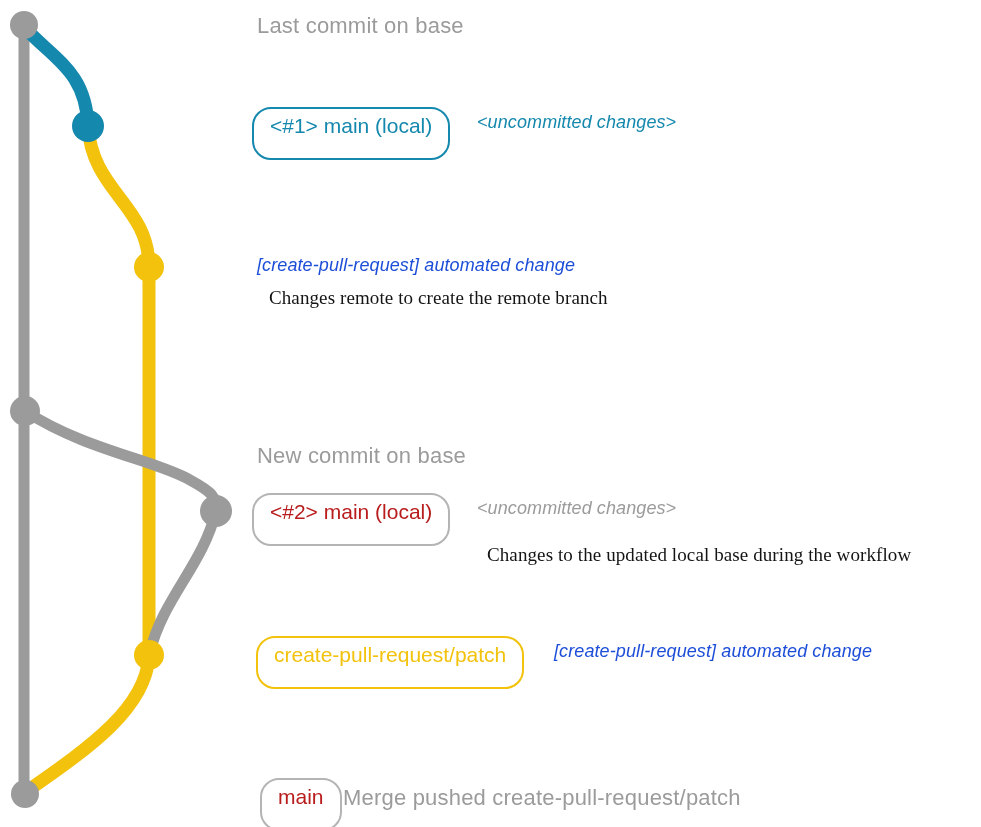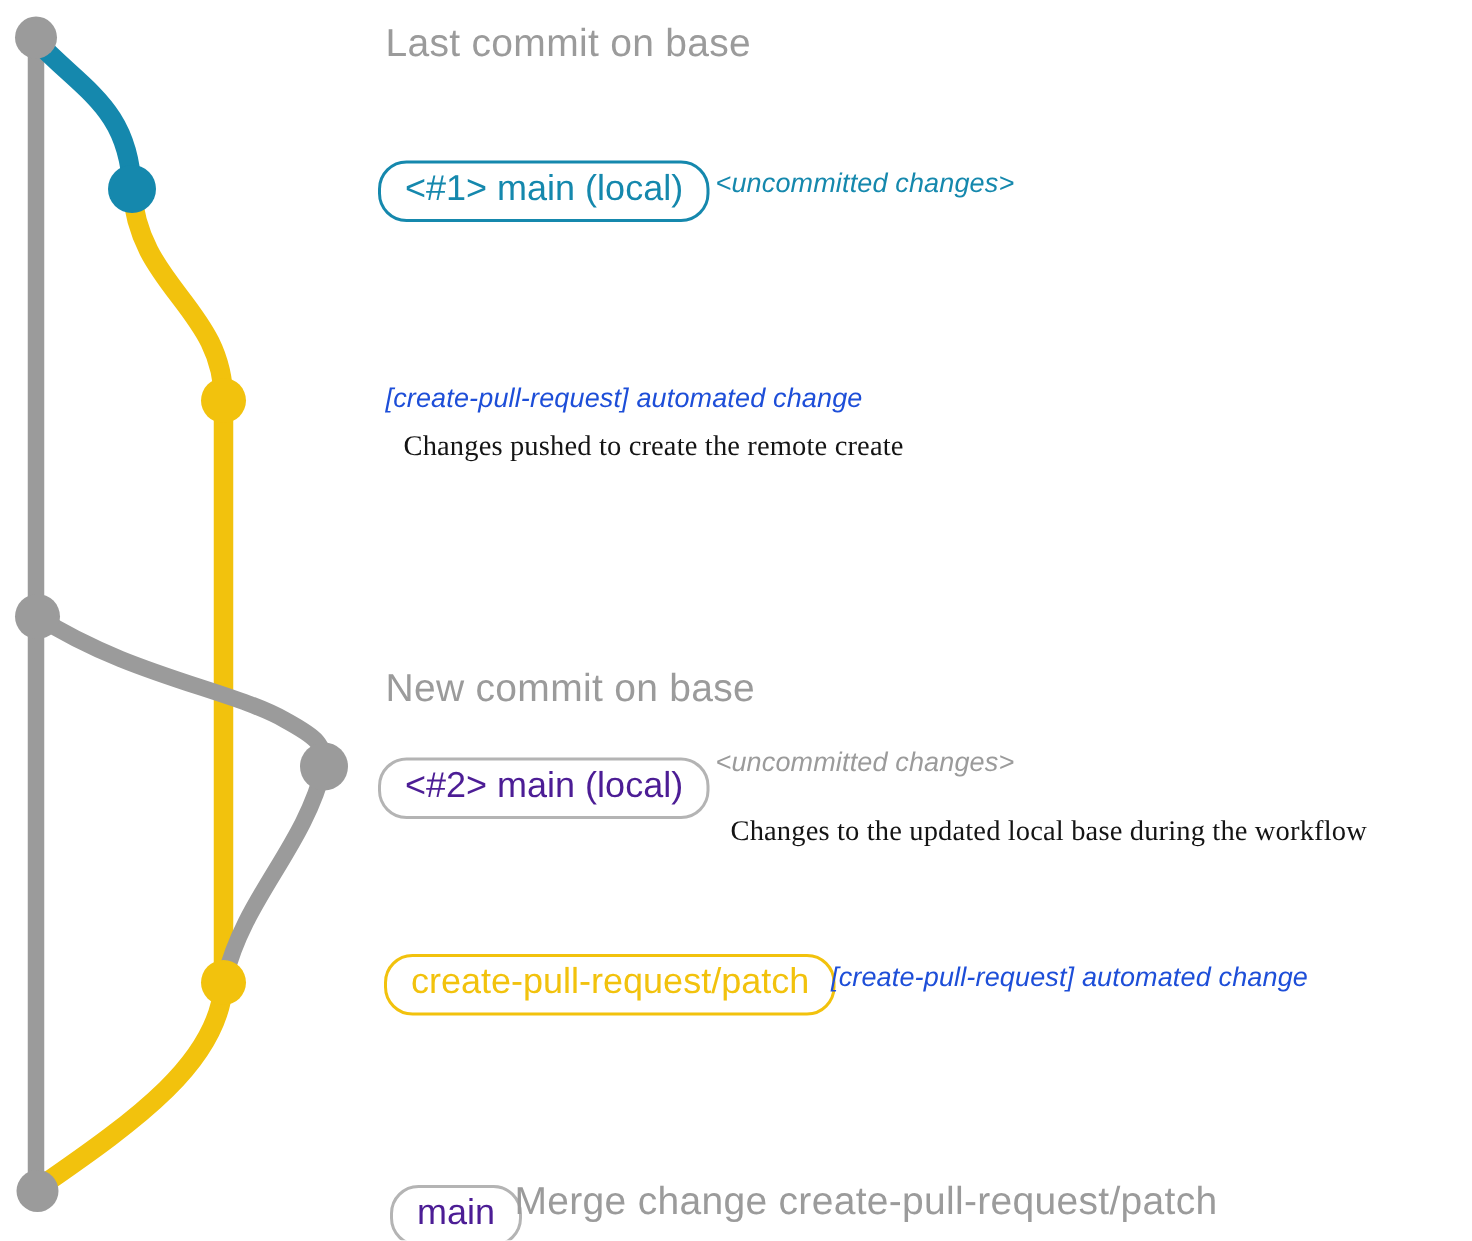--- a/index.html
+++ b/index.html
@@ -6,41 +6,41 @@
   .canvas{
     position:relative;
     width:981px;height:827px;
     background:#ffffff;
     overflow:hidden;
     font-family:"Liberation Sans", sans-serif;
   }
   .abs{position:absolute;white-space:nowrap;}
   svg.graph{position:absolute;left:0;top:0;}
 
-  .caption{font-size:26px;color:#9b9b9b;letter-spacing:.2px;}
+  .caption{font-size:22px;color:#9b9b9b;letter-spacing:.2px;}
   .heading{font-size:18px;letter-spacing:.1px;font-style:italic;}
   .heading.teal{color:#1588ad;}
   .heading.yellow{color:#1d4ed8;}
   .heading.gray{color:#9b9b9b;}
   .desc{
     font-family:"Liberation Serif", serif;
     font-size:19px;color:#141414;letter-spacing:.1px;
   }
   .badge{
     display:inline-block;
     border:2px solid;
     border-radius:19px;
-    padding:5px 16px 8px 16px;
-    font-size:24px;
+    padding:5px 16px 20px 16px;
+    font-size:21px;
     line-height:24px;
     background:#ffffff;
   }
   .badge.teal{border-color:#1588ad;color:#1588ad;}
   .badge.yellow{border-color:#f2c20d;color:#f2c20d;}
-  .badge.gray{border-color:#b4b4b4;color:#4c1d95;margin-top:12px;}
+  .badge.gray{border-color:#b4b4b4;color:#b91c1c;}
 </style>
 </head>
 <body>
 
 <div class="canvas">
 
   <svg class="graph" width="250" height="827" viewBox="0 0 250 827">
 
     <path d="M 24 25 L 24 794" fill="none" stroke-width="11" stroke="#9b9b9b"></path>
 
@@ -62,33 +62,33 @@
   </svg>
 
   <div class="abs caption" style="left:257px;top:13px;">Last commit on base</div>
 
   <div class="abs" style="left:252px;top:107px;">
     <span class="badge teal">&lt;#1&gt; main (local)</span>
   </div>
   <div class="abs heading teal" style="left:477px;top:112px;">&lt;uncommitted changes&gt;</div>
 
   <div class="abs heading yellow" style="left:257px;top:255px;">[create-pull-request] automated change</div>
-  <div class="abs desc" style="left:269px;top:287px;">Changes pushed to create the remote create</div>
+  <div class="abs desc" style="left:269px;top:287px;">Changes remote to create the remote branch</div>
 
   <div class="abs caption" style="left:257px;top:398px;margin-top:45px;">New commit on base</div>
 
   <div class="abs" style="left:252px;top:493px;">
     <span class="badge gray">&lt;#2&gt; main (local)</span>
   </div>
   <div class="abs heading gray" style="left:477px;top:498px;">&lt;uncommitted changes&gt;</div>
   <div class="abs desc" style="left:487px;top:544px;">Changes to the updated local base during the workflow</div>
 
   <div class="abs" style="left:256px;top:636px;">
     <span class="badge yellow">create-pull-request/patch</span>
   </div>
   <div class="abs heading yellow" style="left:554px;top:641px;">[create-pull-request] automated change</div>
 
   <div class="abs" style="left:260px;top:778px;">
     <span class="badge gray">main</span>
   </div>
-  <div class="abs caption" style="left:343px;top:785px;">Merge change create-pull-request/patch</div>
+  <div class="abs caption" style="left:343px;top:785px;">Merge pushed create-pull-request/patch</div>
 
 </div>
 
 </body></html>

